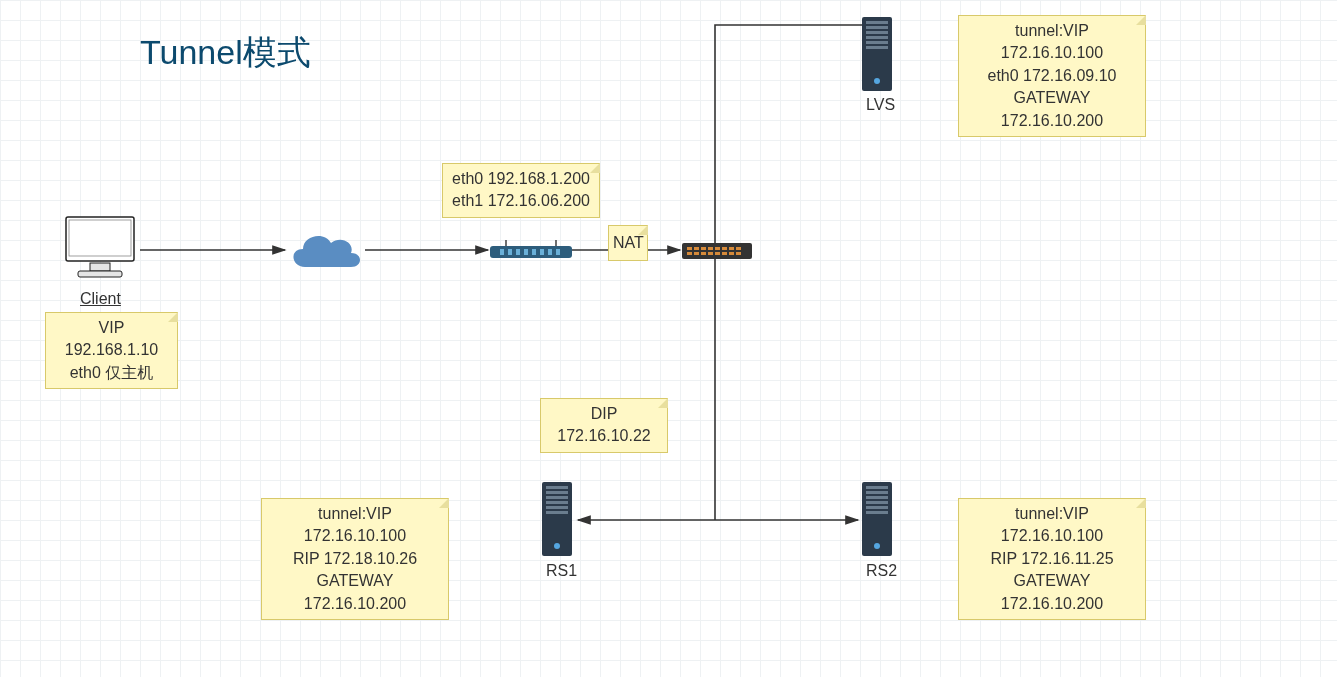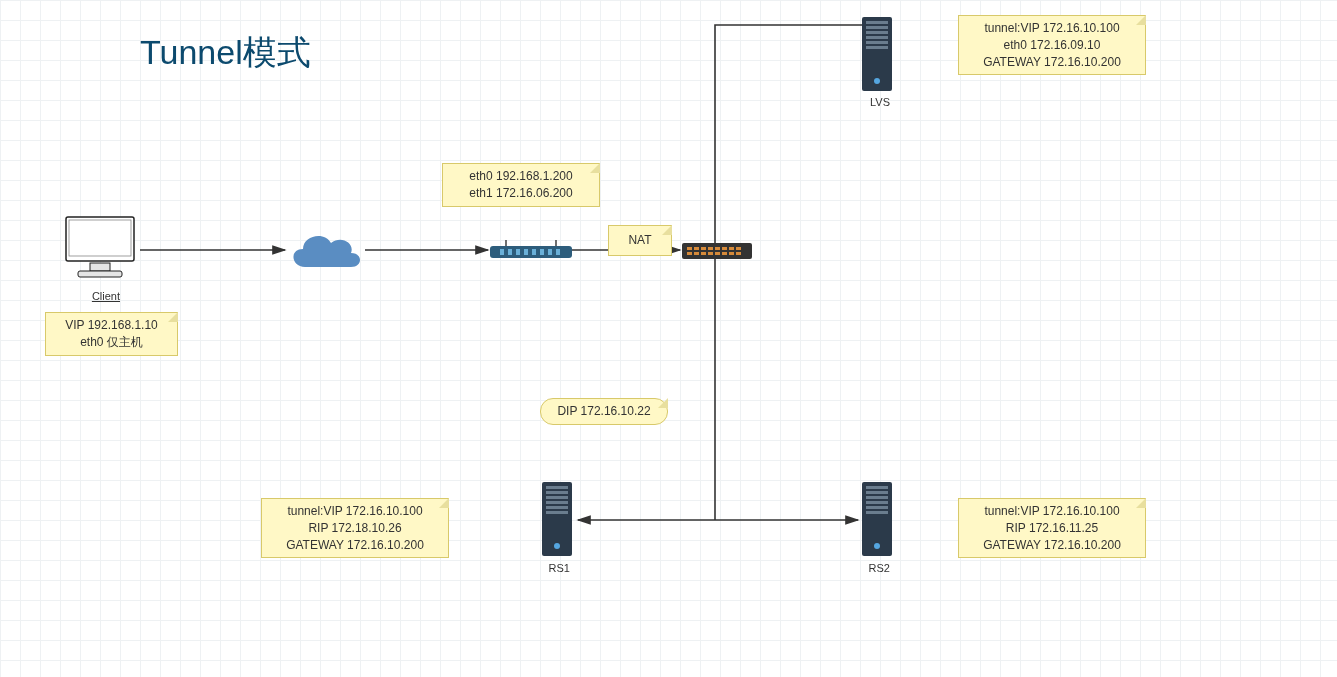--- a/index.html
+++ b/index.html
@@ -20,40 +20,40 @@
     left: 140px;
     top: 30px;
     font-size: 34px;
     color: #0c4a6e;
     font-weight: 400;
   }
   .note {
     position: absolute;
     background: #fff8c6;
     border: 1px solid #d8c96a;
-    font-size: 12px;
+    font-size: 16px;
     line-height: 1.4;
     text-align: center;
     padding: 4px 8px;
     color: #333;
   }
   .note::after {
     content: "";
     position: absolute;
     top: -1px;
     right: -1px;
     border-style: solid;
     border-width: 0 0 10px 10px;
     border-color: transparent transparent #e8df9e transparent;
   }
   .label {
     position: absolute;
-    font-size: 11px;
+    font-size: 16px;
     color: #333;
-    text-align: right;
+    text-align: center;
   }
   svg.canvas {
     position: absolute;
     left: 0;
     top: 0;
     width: 1337px;
     height: 677px;
     pointer-events: none;
   }
   .icon {
@@ -124,21 +124,21 @@
     <line x1="18" y1="0" x2="18" y2="6" stroke="#333" stroke-width="1.4"></line>
     <line x1="68" y1="0" x2="68" y2="6" stroke="#333" stroke-width="1.4"></line>
   </svg>
 </div>
 
 <div class="note" style="left:442px; top:163px; width:140px;">
   <span>eth0 192.168.1.200</span><br>
   <span>eth1 172.16.06.200</span>
 </div>
 
-<div class="note" style="left:608px; top:225px; width:30px; padding:6px 16px;">
+<div class="note" style="left:608px; top:225px; width:30px; padding:6px 4px;">
   <span>NAT</span>
 </div>
 
 <div class="icon" style="left:682px; top:243px;">
   <svg width="70" height="16" viewBox="0 0 70 16">
     <rect x="0" y="0" width="70" height="16" rx="2" fill="#333"></rect>
     <g fill="#d68a3a">
       <rect x="5" y="4" width="5" height="3"></rect>
         <rect x="12" y="4" width="5" height="3"></rect>
       <rect x="19" y="4" width="5" height="3"></rect>
@@ -172,21 +172,21 @@
   </svg>
 </div>
 <div class="label" style="left:866px; top:96px; width:24px;">LVS</div>
 
 <div class="note" style="left:958px; top:15px; width:170px;">
   <span>tunnel:VIP 172.16.10.100</span><br>
   <span>eth0 172.16.09.10</span><br>
   <span>GATEWAY 172.16.10.200</span>
 </div>
 
-<div class="note" style="left:540px; top:398px; width:110px;border-radius:13px;">
+<div class="note" style="left:540px; top:398px; width:110px;">
   <span>DIP 172.16.10.22</span>
 </div>
 
 <div class="icon" style="left:540px; top:480px;">
   <svg width="34" height="78" viewBox="0 0 34 78">
     <rect x="2" y="2" width="30" height="74" rx="2" fill="#2b3a4a"></rect>
     <rect x="6" y="6" width="22" height="3" fill="#6a7d8e"></rect>
     <rect x="6" y="11" width="22" height="3" fill="#6a7d8e"></rect>
     <rect x="6" y="16" width="22" height="3" fill="#6a7d8e"></rect>
     <rect x="6" y="21" width="22" height="3" fill="#6a7d8e"></rect>

